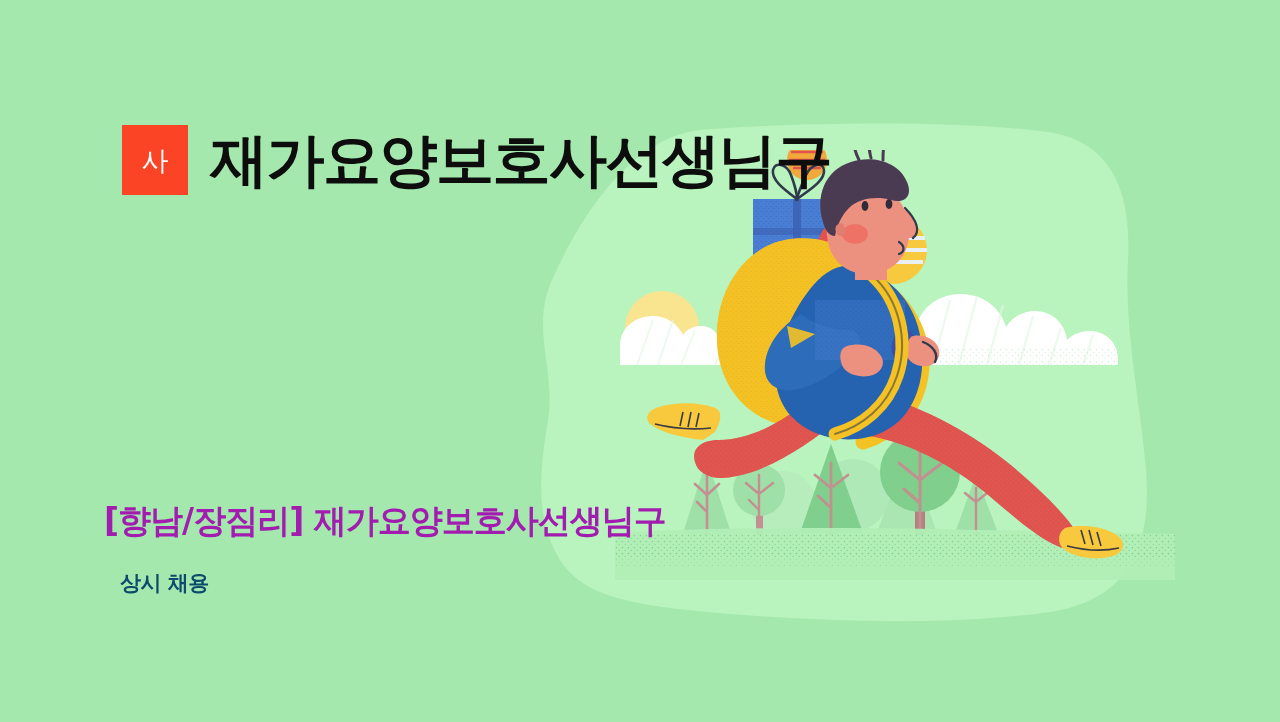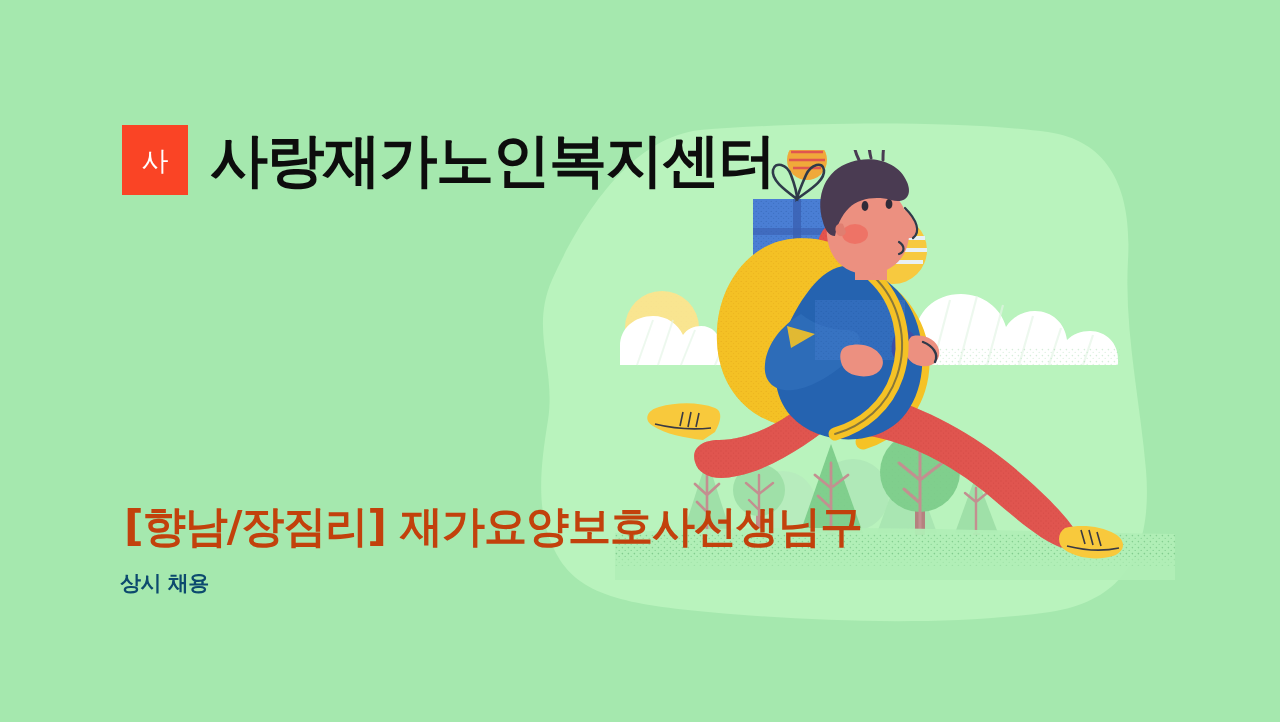--- a/index.html
+++ b/index.html
@@ -46,24 +46,24 @@
     font-size:58px;
     font-weight:700;
     color:#0d0d0d;
     letter-spacing:-1.5px;
     line-height:1;
     white-space:nowrap;
   }
 
   #job-title {
     position:absolute;
-    left:124px; top:500px;
-    font-size:43px;
+    left:104px; top:500px;
+    font-size:33px;
     font-weight:700;
-    color:#c2410c;
+    color:#a21caf;
     letter-spacing:-1px;
     line-height:1.25;
     white-space:nowrap;
   }
   #hiring-status {
     position:absolute;
     left:120px; top:571px;
     font-size:21px;
     font-weight:700;
     color:#0c4a6e;
@@ -365,20 +365,20 @@
 
         <path d="M 228 74 C 222 72, 218 78, 222 84 C 225 88, 230 86, 231 82 Z" fill="#e07e70"></path>
       </g>
     </g>
   </svg>
 
   <div id="company-row">
     <div id="logo-badge">
       <span>사</span>
     </div>
-    <div id="company-name">사랑재가노인복지센터</div>
+    <div id="company-name">재가요양보호사선생님구</div>
   </div>
 
   <div id="job-title">[향남/장짐리] 재가요양보호사선생님구</div>
 
   <div id="hiring-status">상시 채용</div>
 
 </div>
 
 </body></html>

